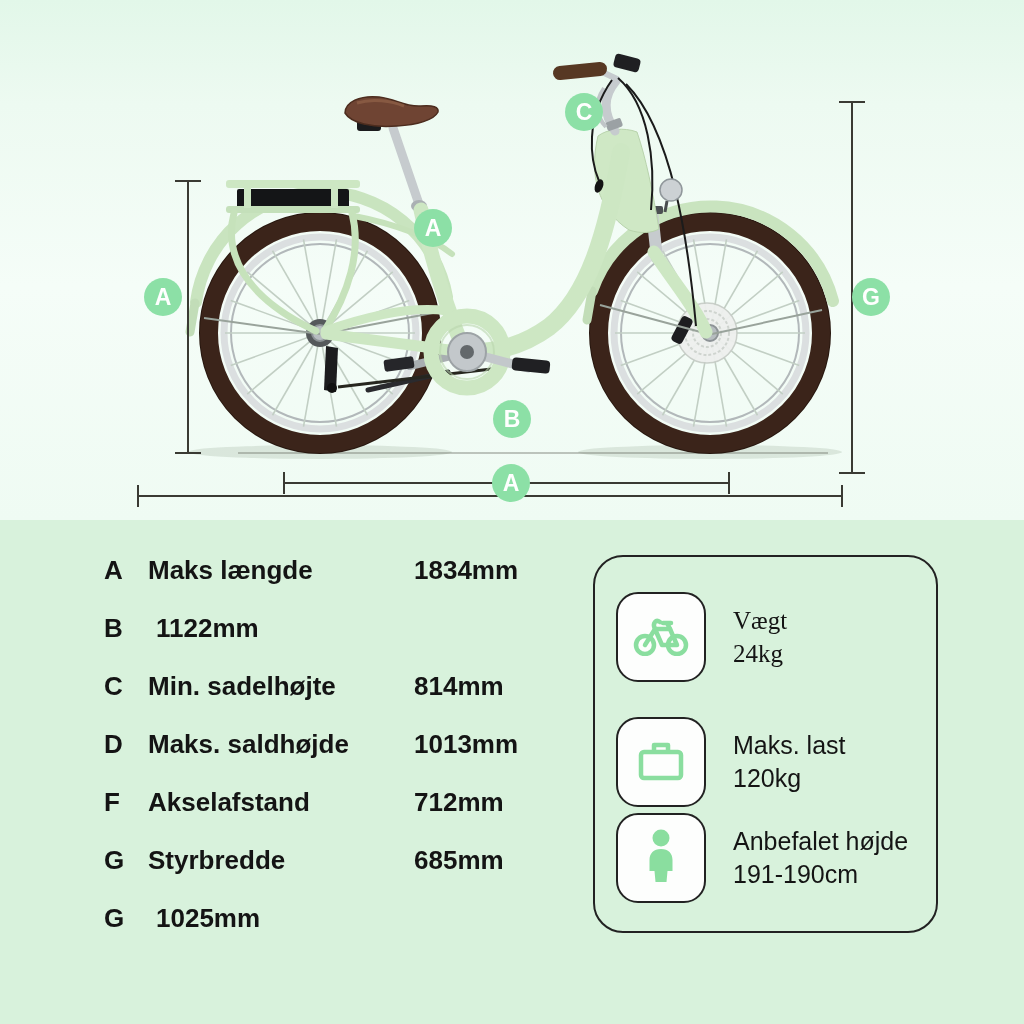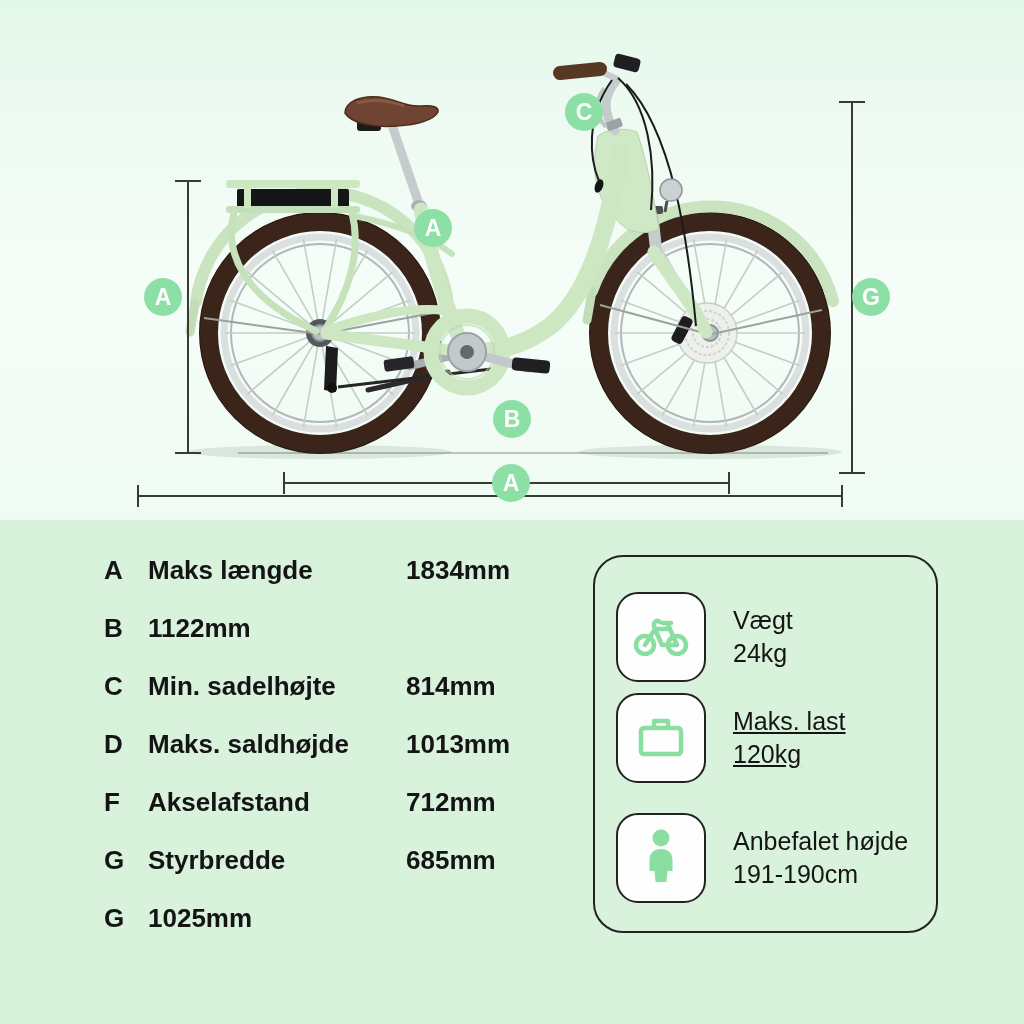--- a/index.html
+++ b/index.html
@@ -29,28 +29,28 @@
   }
   
   .bottom-section{
     position:absolute;left:0;top:520px;width:1024px;height:504px;
     background:#d8f2dc;
   }
   .spec-table{position:absolute;left:104px;top:553px;}
   .spec-row{display:flex;margin-bottom:24px;font-size:26px;font-weight:bold;line-height:34px;}
   .spec-letter{width:44px;flex:none;}
   .spec-label{width:258px;flex:none;}
-  .spec-value{flex:none;white-space:nowrap;}
+  .spec-value{flex:none;white-space:nowrap;margin-left:8px;}
   .info-card{
     position:absolute;left:593px;top:555px;width:345px;height:378px;
     border:2px solid #222222;border-radius:30px;box-sizing:border-box;
   }
   .card-item{position:absolute;left:21px;display:flex;align-items:center;gap:27px;}
-  .card-item.i0{top:35px;}
-  .card-item.i1{top:136px;text-decoration:underline;}
+  .card-item.i0{top:35px;font-family:Liberation Serif, serif;}
+  .card-item.i1{top:160px;}
   .card-item.i2{top:256px;justify-content:flex-end;}
   .icon-tile{
     width:90px;height:90px;background:#fdfefd;border:2px solid #222222;
     border-radius:22px;box-sizing:border-box;flex:none;
     display:flex;align-items:center;justify-content:center;
   }
   .card-text{font-size:25px;line-height:33px;font-weight:normal;}
 </style>
 </head>
 <body>

